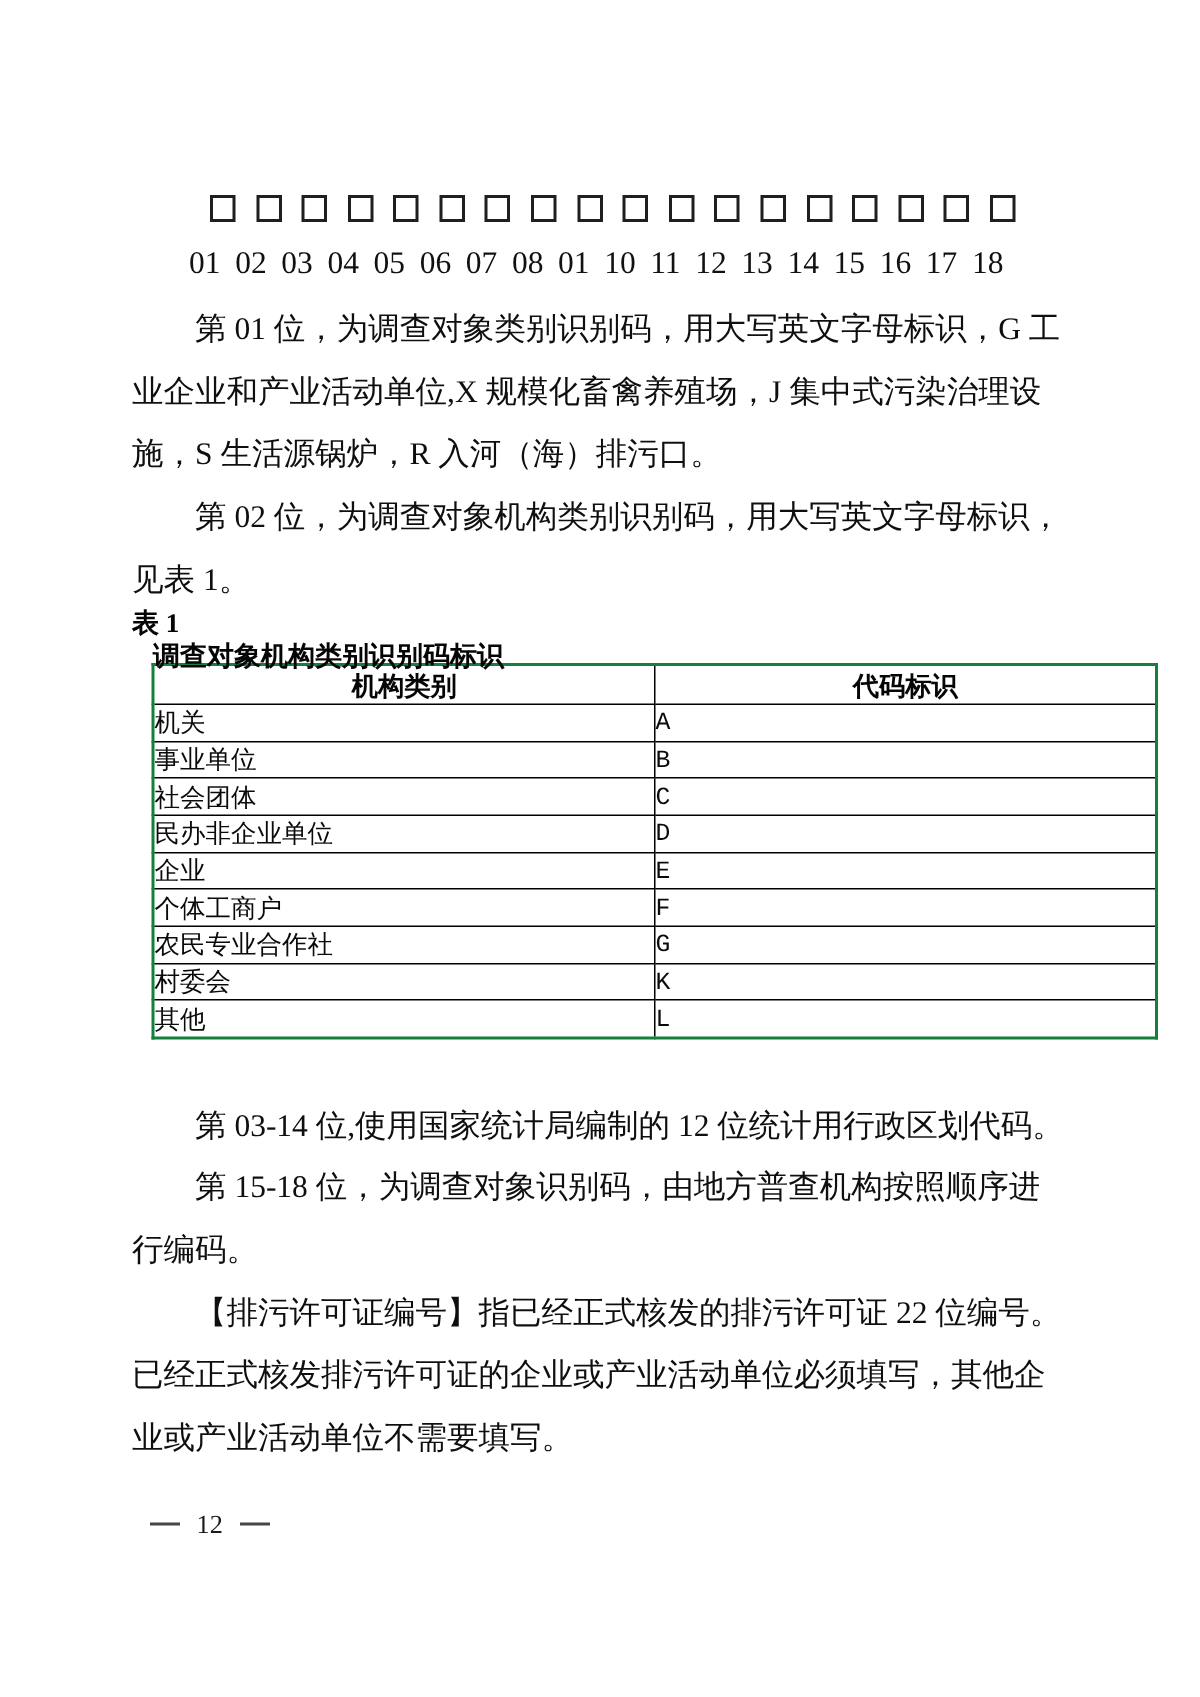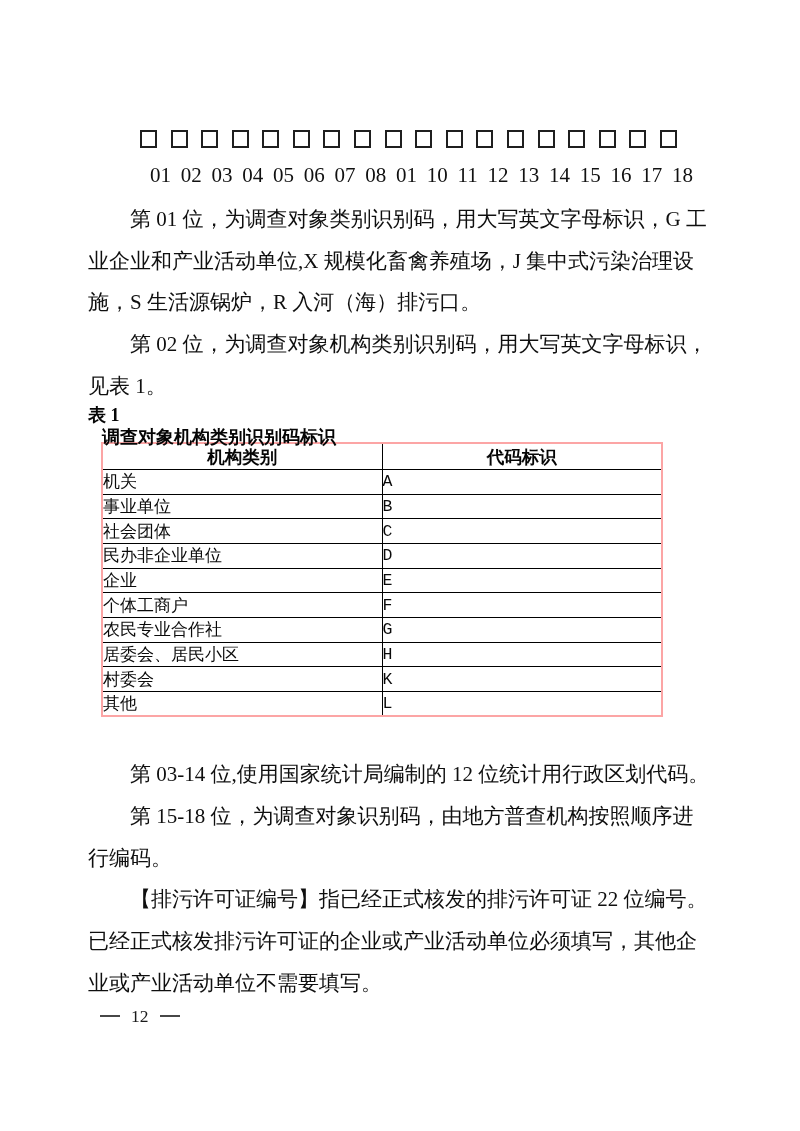--- a/index.html
+++ b/index.html
@@ -15,21 +15,21 @@
     position:absolute;left:140px;top:130px;width:537px;
     display:flex;justify-content:space-between;
   }
   .codebox{
     width:13px;height:14px;border:2px solid #1f1f1f;background:#ffffff;
     box-sizing:content-box;
   }
 
   
   .digits-row{
-    position:absolute;left:150px;top:164px;width:543px;
+    position:absolute;left:126px;top:164px;width:543px;
     display:flex;justify-content:space-between;
     font-size:21px;line-height:23px;color:#111;
   }
 
   
   .body-text{
     position:absolute;left:88px;top:199px;width:600px;
     font-size:21px;color:#0f0f0f;
   }
   .para .line{
@@ -40,22 +40,22 @@
   
   .table-caption{
     height:35px;box-sizing:border-box;padding-top:3px;
     display:flex;justify-content:center;align-items:flex-start;
     font-weight:bold;font-size:18px;line-height:22px;color:#050505;flex-direction:column;
   }
   .table-caption .cap-title{margin-left:14px;text-align:center;}
 
   
   table.inst{
-    margin-left:13px;width:562px;border-collapse:collapse;
-    border:2px solid #fca5a5;table-layout:fixed;
+    margin-left:13px;width:671px;border-collapse:collapse;
+    border:2px solid #15803d;table-layout:fixed;
   }
   table.inst th,table.inst td{border:1px solid #000;box-sizing:border-box;}
   table.inst th{
     height:26px;font-size:17.5px;font-weight:bold;text-align:center;
     color:#050505;padding:0;
   }
   table.inst td{height:24.7px;padding:0;}
   td.cat{font-size:17px;padding-left:7px;color:#0a0a0a;}
   td.code{
     font-family:"Liberation Mono","DejaVu Sans Mono",monospace;
@@ -168,24 +168,20 @@
           </tr>
           <tr>
             <td class="cat">个体工商户</td>
             <td class="code">F</td>
           </tr>
           <tr>
             <td class="cat">农民专业合作社</td>
             <td class="code">G</td>
           </tr>
           <tr>
-            <td class="cat">居委会、居民小区</td>
-            <td class="code">H</td>
-          </tr>
-          <tr>
             <td class="cat">村委会</td>
             <td class="code">K</td>
           </tr>
           <tr>
             <td class="cat">其他</td>
             <td class="code">L</td>
           </tr>
         </tbody>
     </table>
 

